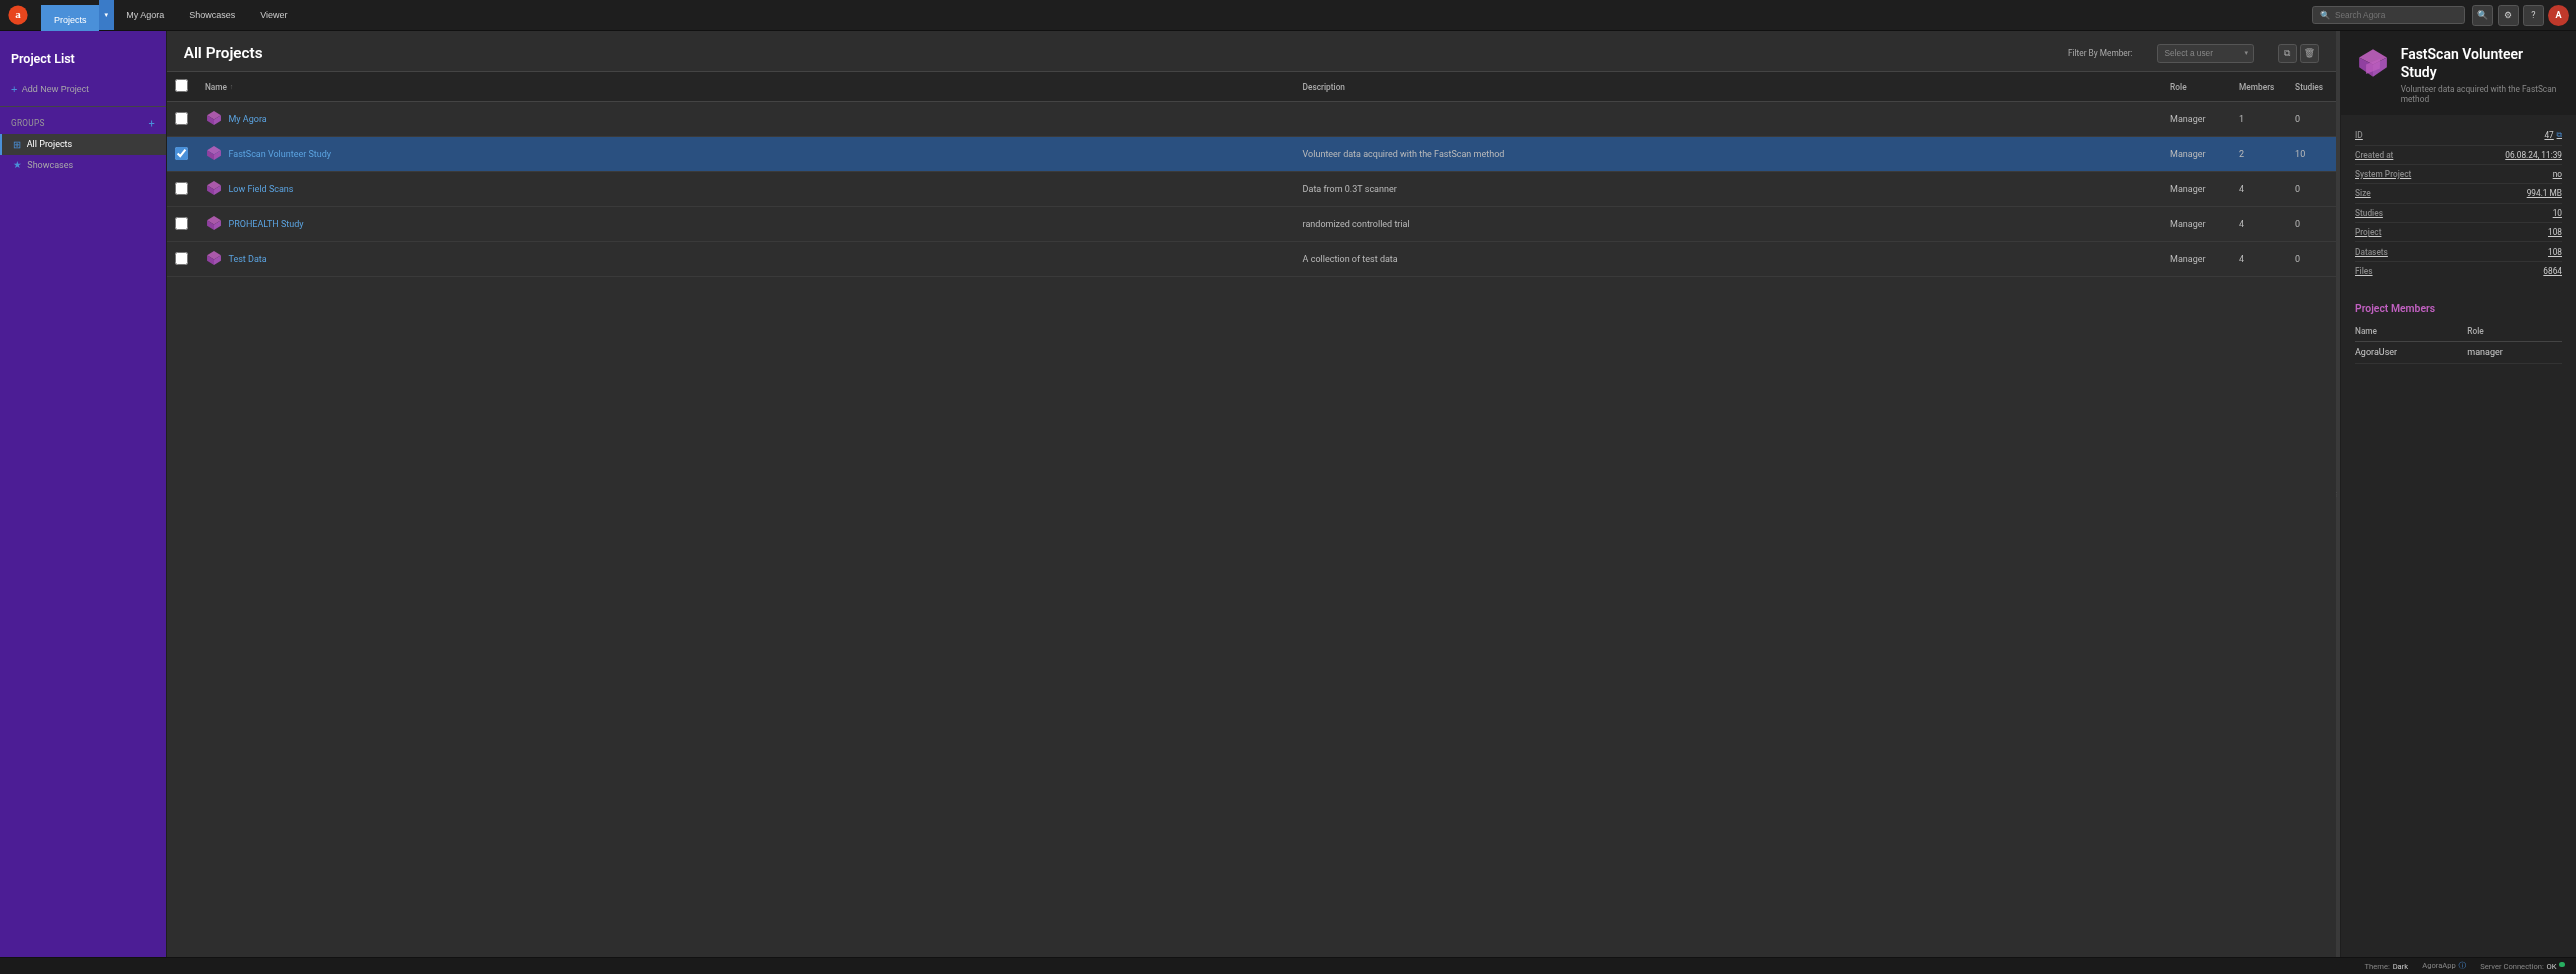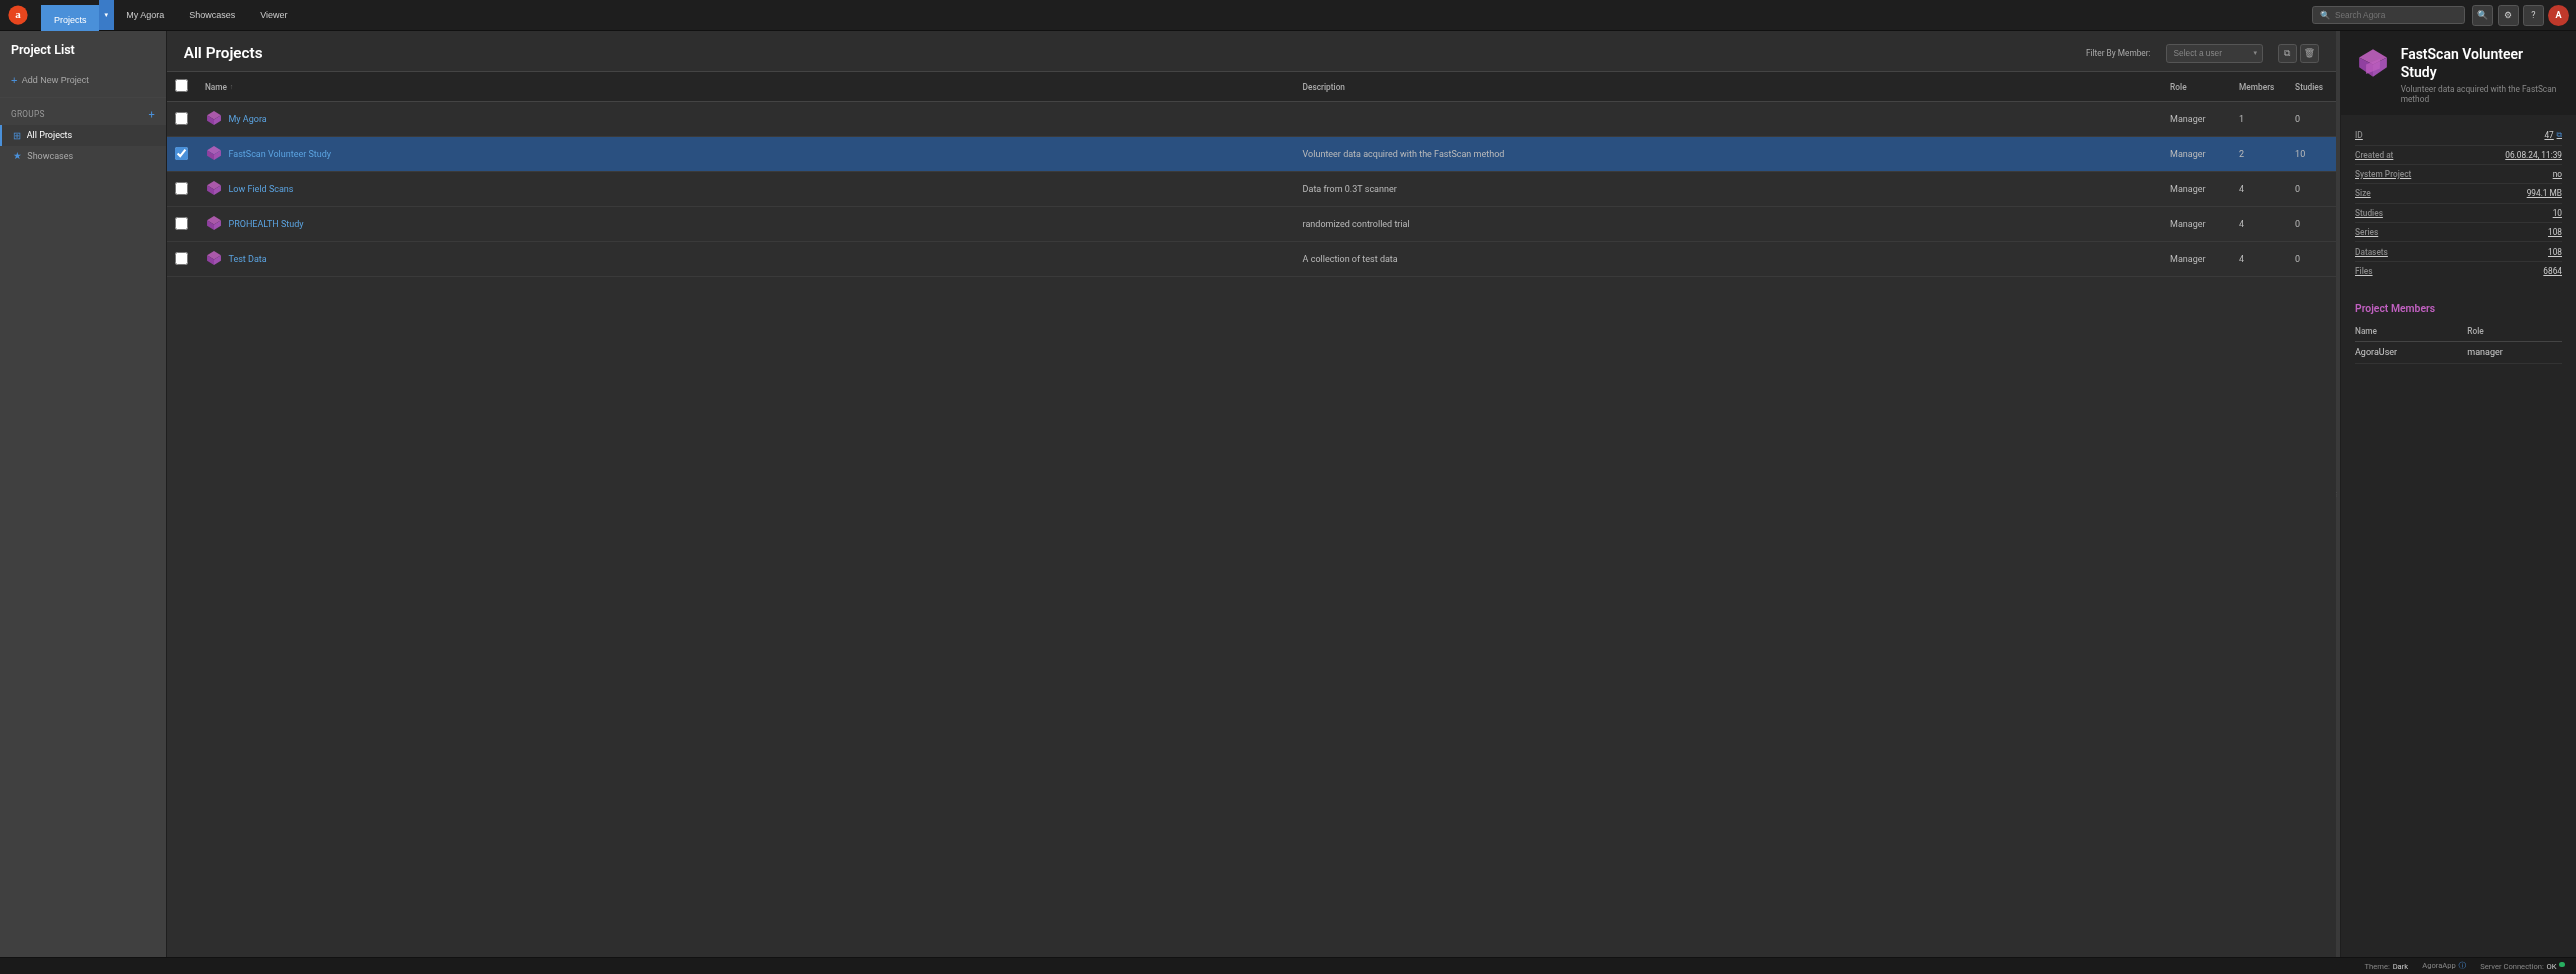--- a/index.html
+++ b/index.html
@@ -124,26 +124,26 @@
     
     .main-layout {
       display: flex;
       flex: 1;
       overflow: hidden;
     }
 
     
     .sidebar {
       width: 167px;
-      background: #404040;
+      background: #4c1d95;
       border-right: 0.7px solid #1e1e1e;
       display: flex;
       flex-direction: column;
       flex-shrink: 0;
-      padding-top: 11px;
+      padding-top: 20px;
     }
     .sidebar-title {
       color: #fff;
       font-size: 12.5px;
       font-weight: 600;
       padding: 0 11px 11px;
     }
     .add-project-btn {
       display: flex;
       align-items: center;
@@ -215,21 +215,21 @@
       border-bottom: 0.7px solid #444;
     }
     .content-title {
       color: #fff;
       font-size: 15.3px;
       font-weight: 600;
     }
     .filter-area {
       display: flex;
       align-items: center;
-      gap: 15px;
+      gap: 24px;
     }
     .filter-label { color: #aaa; font-size: 8.3px; }
     .filter-select {
       background: #3a3a3a;
       border: 0.7px solid #555;
       border-radius: 2.8px;
       color: #888;
       padding: 3.5px 19.4px 3.5px 7px;
       font-size: 8.3px;
       appearance: none;
@@ -705,21 +705,21 @@
             <span>994.1 MB</span>
           </div>
         </div>
         <div class="detail-row">
           <span class="detail-key">Studies</span>
           <div class="detail-value">
             <span>10</span>
           </div>
         </div>
         <div class="detail-row">
-          <span class="detail-key">Series</span>
+          <span class="detail-key">Project</span>
           <div class="detail-value">
             <span>108</span>
           </div>
         </div>
         <div class="detail-row">
           <span class="detail-key">Datasets</span>
           <div class="detail-value">
             <span>108</span>
           </div>
         </div>

